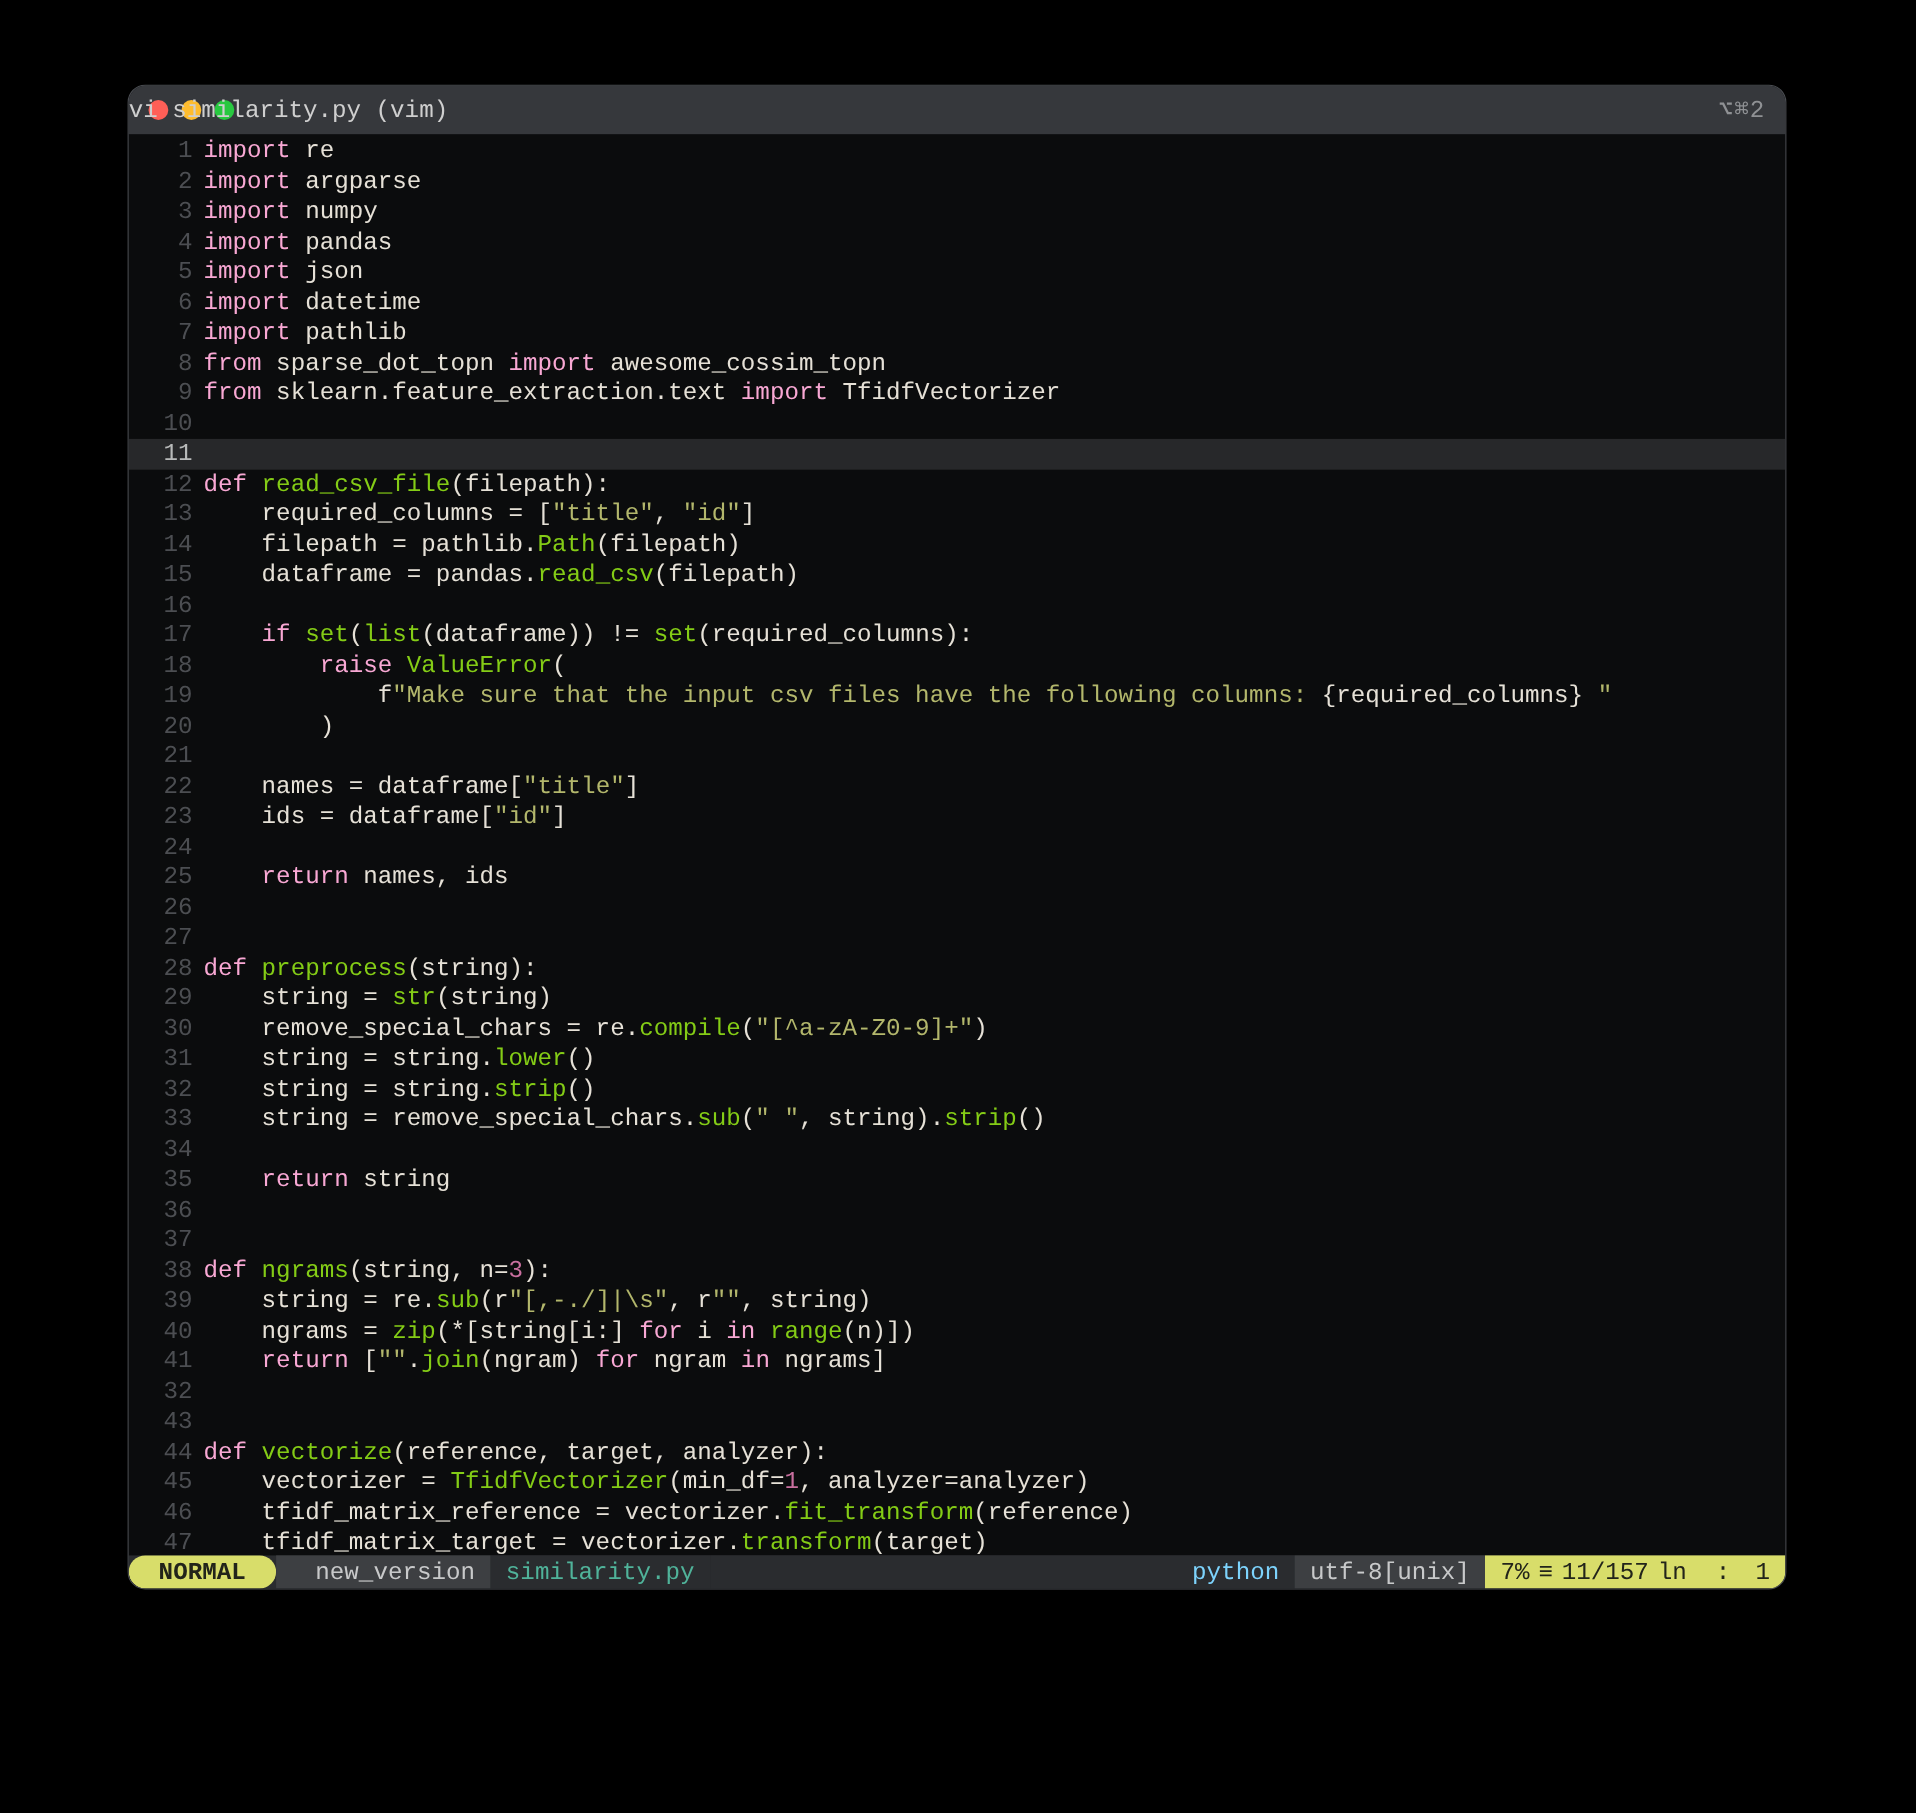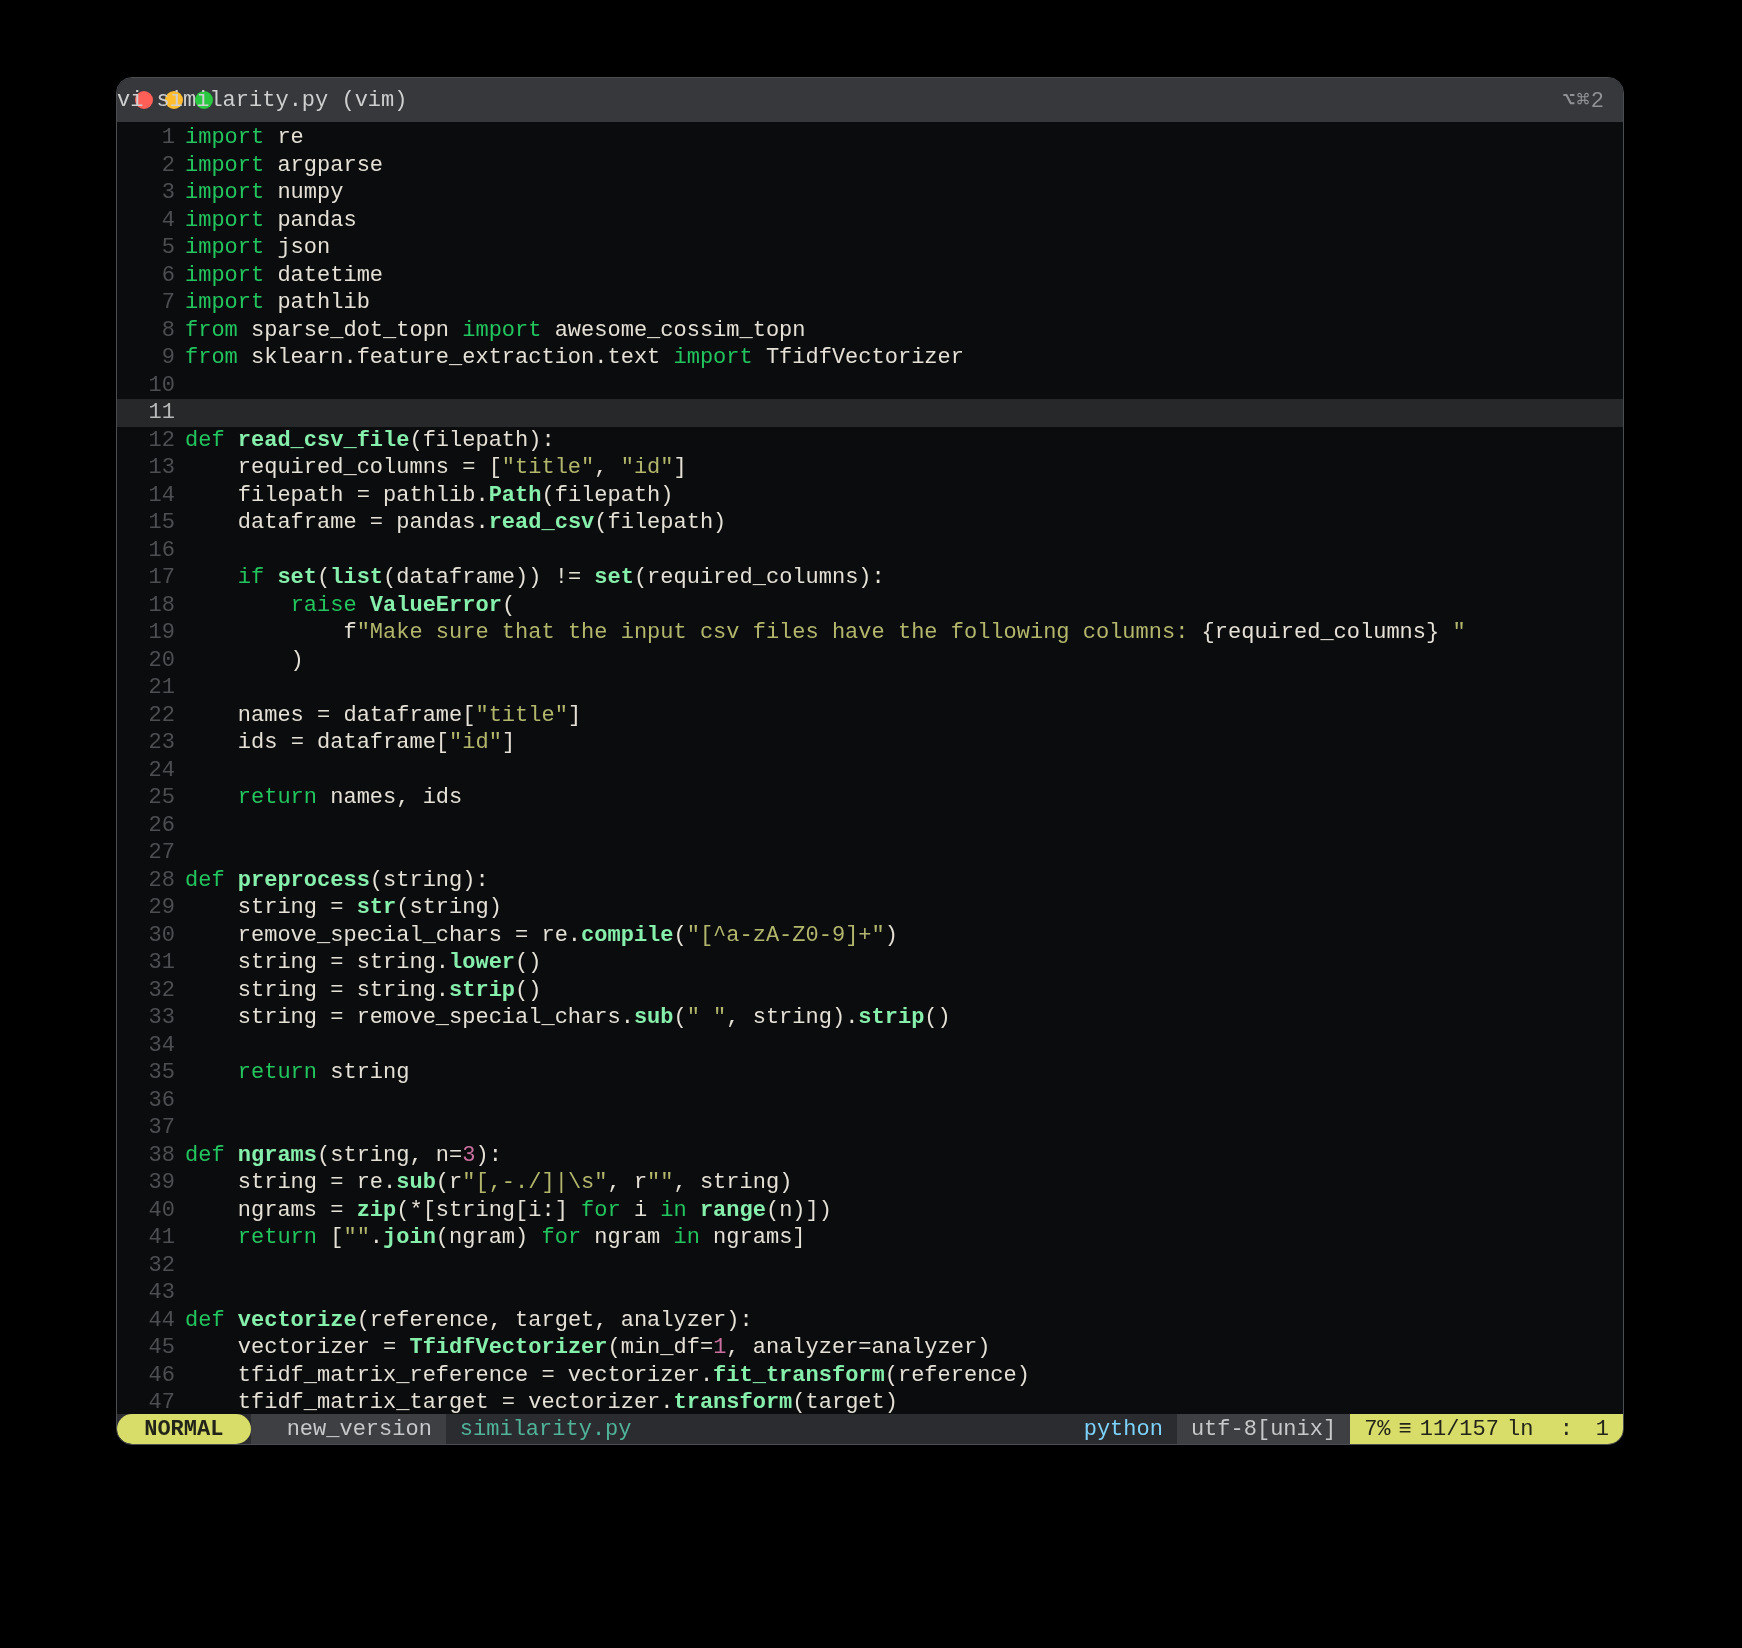--- a/index.html
+++ b/index.html
@@ -84,22 +84,22 @@
     flex-shrink: 0;
     user-select: none;
   }
   .line.highlighted .gutter {
     color: #b8baba;
   }
   .code {
     flex: 1;
     color: #e6e1d7;
   }
-  .tok-kw    { color: #22c55e; } 
-  .tok-fn    { color: #86efac; font-weight: bold; } 
+  .tok-kw    { color: #f9a8d4; } 
+  .tok-fn    { color: #84cc16; } 
   .tok-str   { color: #b3b76c; } 
   .tok-num   { color: #c96f9f; } 
   .tok-op    { color: #e6e1d7; }
   .tok-id    { color: #e6e1d7; }
   .statusbar {
     height: 30px;
     background: #2a2c2f;
     display: flex;
     align-items: stretch;
     font-size: 22px;

